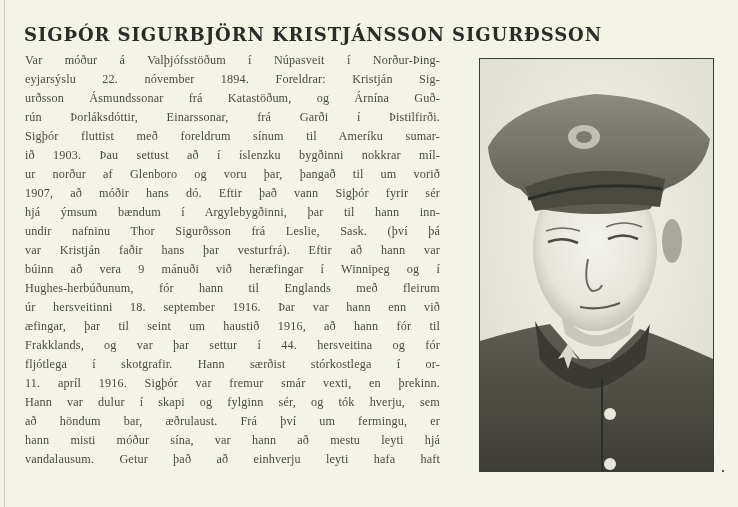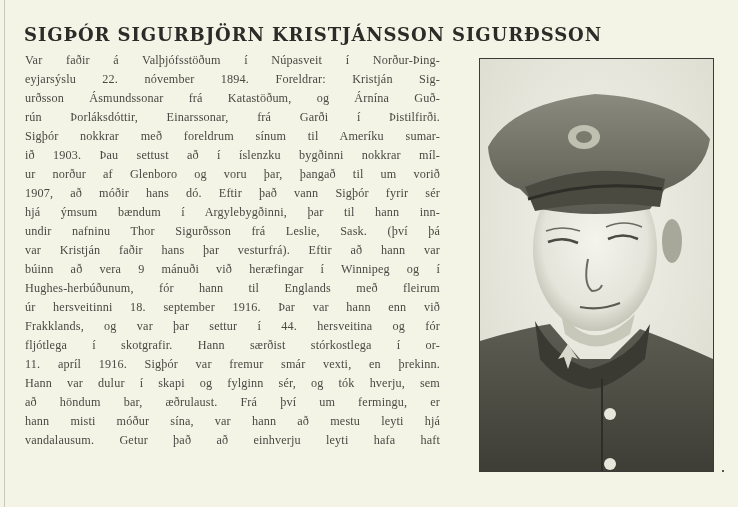--- a/index.html
+++ b/index.html
@@ -38,34 +38,35 @@
   .speck { position:absolute; left:722px; top:470px; width:2px; height:2px; background:#555; }
 </style>
 </head>
 <body>
 
 <div class="left-rule"></div>
 
 <div class="title">SIGÞÓR SIGURBJÖRN KRISTJÁNSSON SIGURÐSSON</div>
 
 <div class="body-text">
-  <span class="line">Var faðir á Valþjófsstöðum í Núpasveit í Norður-Þing-</span>
+  <span class="line">Var móður á Valþjófsstöðum í Núpasveit í Norður-Þing-</span>
   <span class="line">eyjarsýslu 22. nóvember 1894. Foreldrar: Kristján Sig-</span>
   <span class="line">urðsson Ásmundssonar frá Katastöðum, og Árnína Guð-</span>
   <span class="line">rún Þorláksdóttir, Einarssonar, frá Garði í Þistilfirði.</span>
-  <span class="line">Sigþór nokkrar með foreldrum sínum til Ameríku sumar-</span>
+  <span class="line">Sigþór fluttist með foreldrum sínum til Ameríku sumar-</span>
   <span class="line">ið 1903. Þau settust að í íslenzku bygðinni nokkrar míl-</span>
   <span class="line">ur norður af Glenboro og voru þar, þangað til um vorið</span>
   <span class="line">1907, að móðir hans dó. Eftir það vann Sigþór fyrir sér</span>
   <span class="line">hjá ýmsum bændum í Argylebygðinni, þar til hann inn-</span>
   <span class="line">undir nafninu Thor Sigurðsson frá Leslie, Sask. (því þá</span>
   <span class="line">var Kristján faðir hans þar vesturfrá). Eftir að hann var</span>
   <span class="line">búinn að vera 9 mánuði við heræfingar í Winnipeg og í</span>
   <span class="line">Hughes-herbúðunum, fór hann til Englands með fleirum</span>
   <span class="line">úr hersveitinni 18. september 1916. Þar var hann enn við</span>
+  <span class="line">æfingar, þar til seint um haustið 1916, að hann fór til</span>
   <span class="line">Frakklands, og var þar settur í 44. hersveitina og fór</span>
   <span class="line">fljótlega í skotgrafir. Hann særðist stórkostlega í or-</span>
   <span class="line">11. apríl 1916. Sigþór var fremur smár vexti, en þrekinn.</span>
   <span class="line">Hann var dulur í skapi og fylginn sér, og tók hverju, sem</span>
   <span class="line">að höndum bar, æðrulaust. Frá því um fermingu, er</span>
   <span class="line">hann misti móður sína, var hann að mestu leyti hjá</span>
   <span class="line">vandalausum. Getur það að einhverju leyti hafa haft</span>
 
 </div>
 

